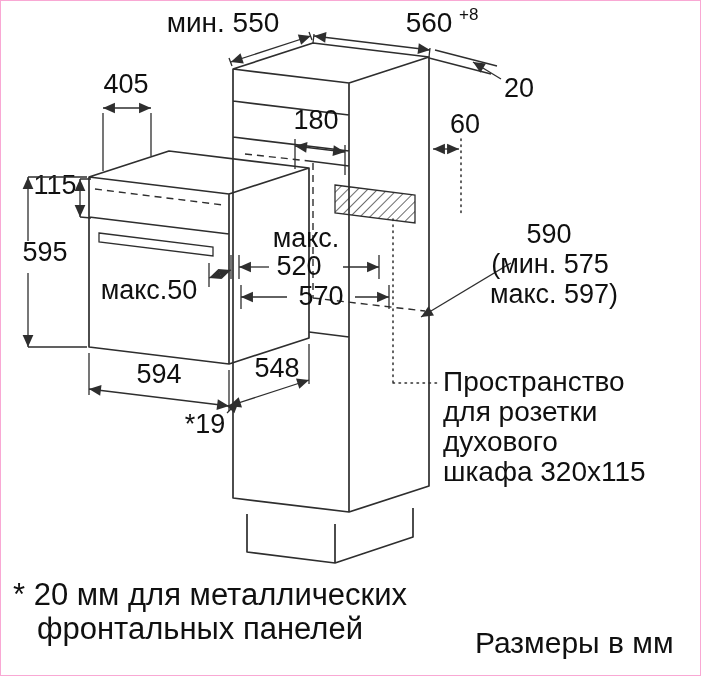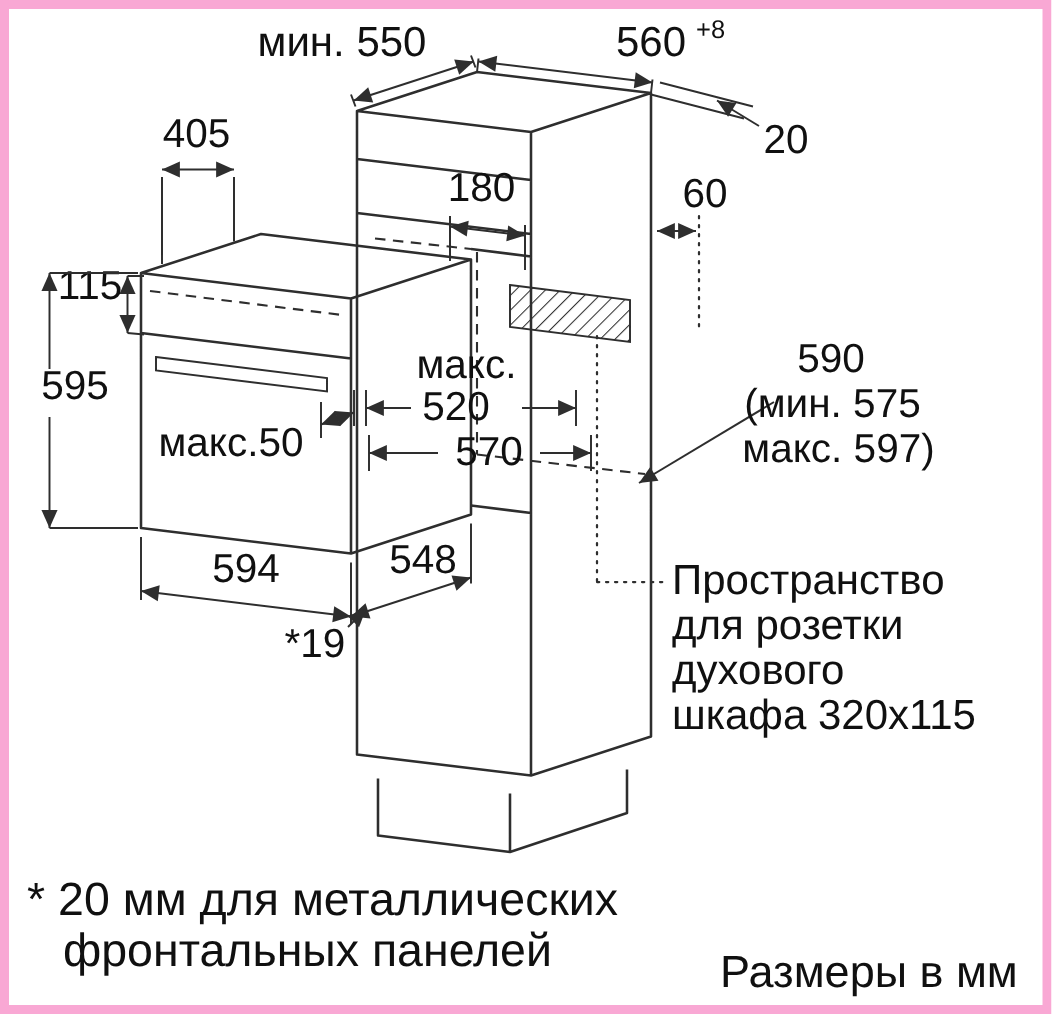--- a/index.html
+++ b/index.html
@@ -1,18 +1,18 @@
 <!DOCTYPE html>
 <html><head>
 <meta charset="utf-8">
 <style>
   html,body{margin:0;padding:0;background:#ffffff;}
   .frame{
     position:relative;width:701px;height:676px;background:#ffffff;
-    box-sizing:border-box;border:6px solid #f9a8d4;overflow:hidden;
+    box-sizing:border-box;border:1px solid #f9a8d4;overflow:hidden;
     font-family:"Liberation Sans", sans-serif;
   }
   svg{display:block}
   svg text{
     font-family:"Liberation Sans", sans-serif;
     fill:#101010;
   }
   .t17{font-size:17px;}
   .t27{font-size:27px;}
   .t28{font-size:28px;}

